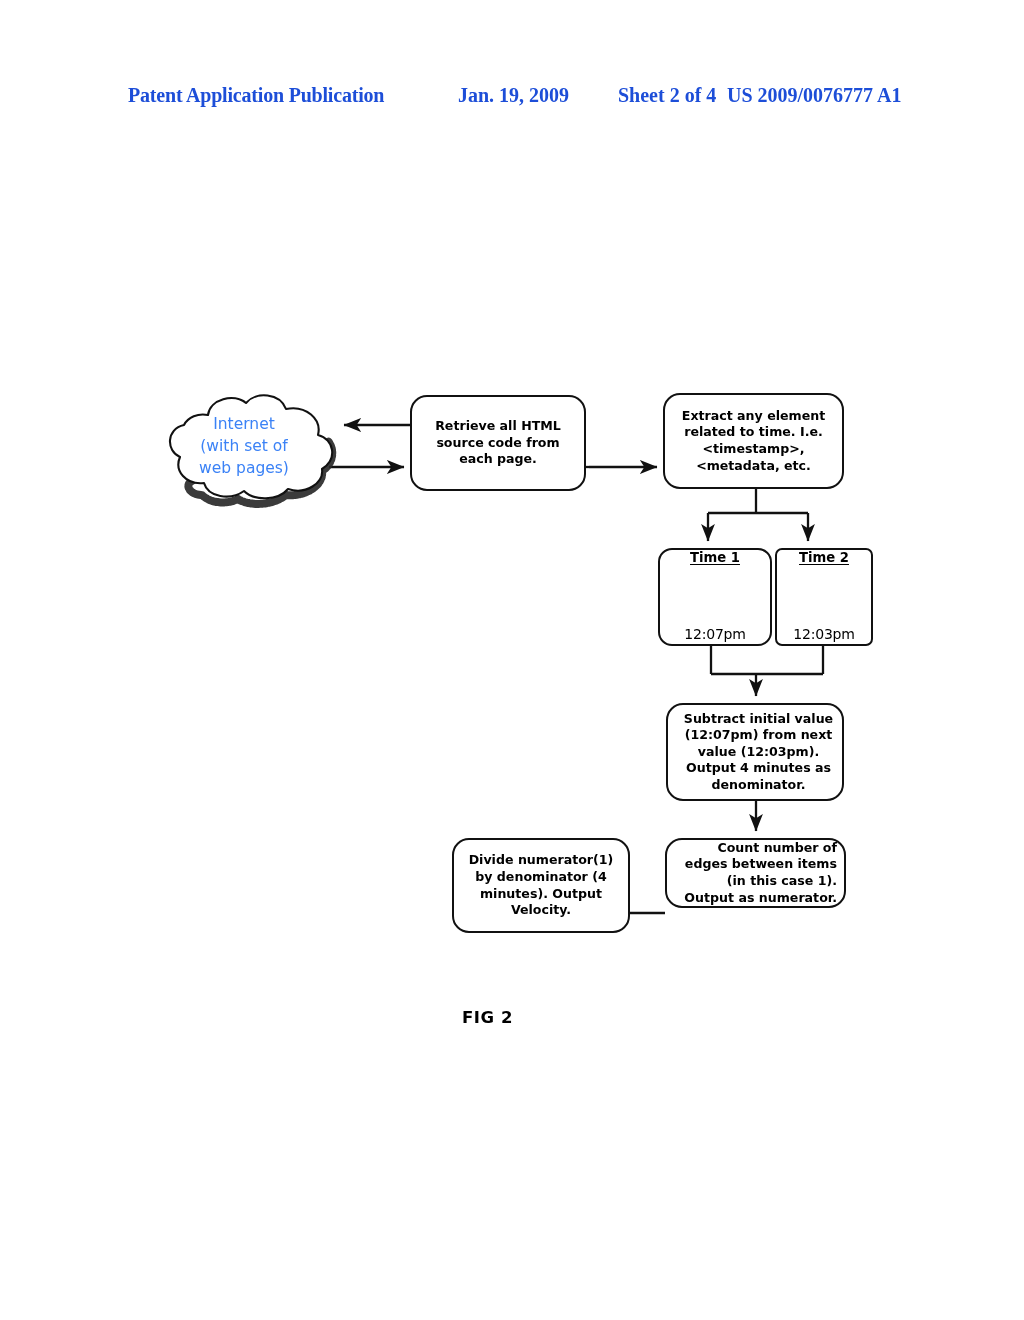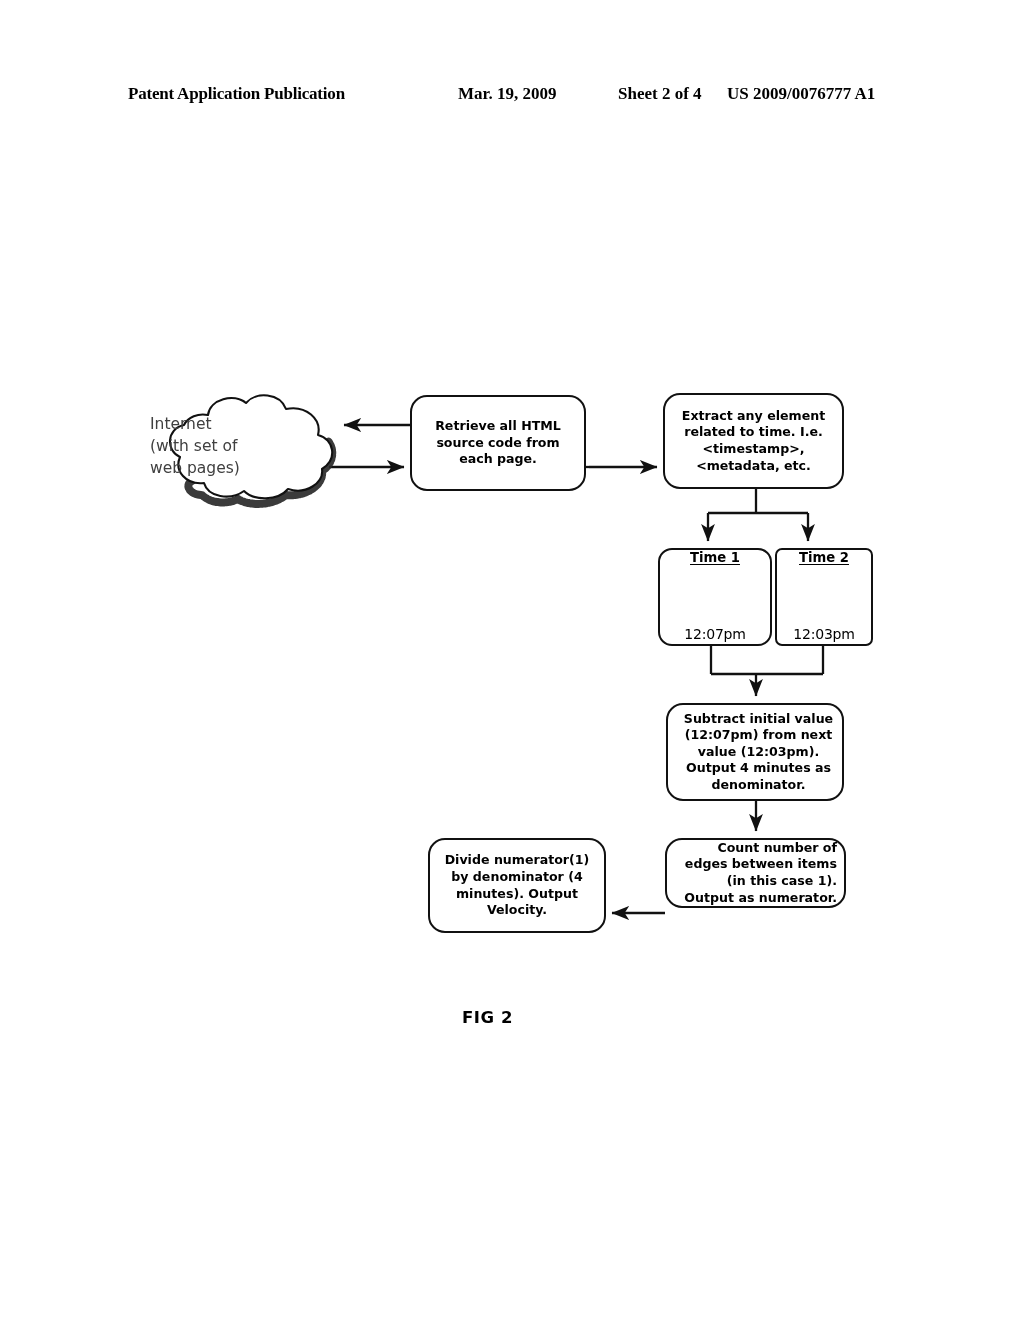--- a/index.html
+++ b/index.html
@@ -18,22 +18,22 @@
 
   
   #page-header {
     position: absolute;
     top: 84px;
     left: 128px;
     width: 768px;
     height: 30px;
     font-family: "Liberation Serif", serif;
     font-weight: bold;
-    font-size: 17px;
-    color: #000000;
+    font-size: 20px;
+    color: #1d4ed8;
     white-space: nowrap;
   }
   #page-header .hdr-pub {
     position: absolute;
     left: 0;
     top: 0;
     letter-spacing: -0.2px;
   }
   #page-header .hdr-date {
     position: absolute;
@@ -94,21 +94,21 @@
     white-space: pre-line;
   }
 
   
   #node-retrieve   { left: 410px; top: 395px; width: 176px; height: 96px; }
   #node-extract    { left: 663px; top: 393px; width: 181px; height: 96px; }
   #node-time1      { left: 658px; top: 548px; width: 114px; height: 98px; border-radius: 14px; }
   #node-time2      { left: 775px; top: 548px; width: 98px;  height: 98px; border-radius: 7px; }
   #node-subtract   { left: 666px; top: 703px; width: 178px; height: 98px; padding-left: 14px; }
   #node-count      { left: 665px; top: 838px; width: 181px; height: 70px; text-align: right; }
-  #node-divide     { left: 428px; top: 838px; width: 178px; height: 95px; justify-content: flex-end; }
+  #node-divide     { left: 452px; top: 838px; width: 178px; height: 95px; justify-content: flex-end; }
 
   #node-time1 .txt, #node-time2 .txt { line-height: 1.42; font-size: 13.2px; }
   .time-title {
     display: block;
     text-decoration: underline;
     text-underline-offset: 2px;
   }
   .time-value {
     display: block;
     font-weight: normal;
@@ -128,24 +128,25 @@
     width: 198px;
     height: 128px;
     z-index: 3;
   }
   #node-cloud svg { display: block; }
   #cloud-label {
     position: absolute;
     left: 0;
     top: 28px;
     width: 188px;
+    text-align: center;
     font-family: "DejaVu Sans", sans-serif;
     font-size: 15.5px;
     line-height: 1.42;
-    color: #404040;
+    color: #3b82f6;
     white-space: pre-line;
     z-index: 4;
   }
 
   
   #fig-caption {
     position: absolute;
     left: 462px;
     top: 1008px;
     font-family: "DejaVu Sans", sans-serif;
@@ -153,21 +154,21 @@
     font-size: 16.5px;
     letter-spacing: 0.6px;
     color: #000;
   }
 </style>
 </head>
 <body>
 
 <div id="page-header">
   <span class="hdr-pub">Patent Application Publication</span>
-  <span class="hdr-date">Mar. 19, 2009</span>
+  <span class="hdr-date">Jan. 19, 2009</span>
   <span class="hdr-sheet">Sheet 2 of 4</span>
   <span class="hdr-patno">US 2009/0076777 A1</span>
 </div>
 
 <div id="diagram">
 
   <svg id="wires" viewBox="0 0 1024 1320" width="1024" height="1320" xmlns="http://www.w3.org/2000/svg">
     <defs>
       <marker id="ah" markerWidth="9" markerHeight="9" refX="7.4" refY="3.2" orient="auto" markerUnits="strokeWidth">
         <path d="M0,0.2 L7.6,3.2 L0,6.2 L1.9,3.2 Z" fill="#111"></path>

